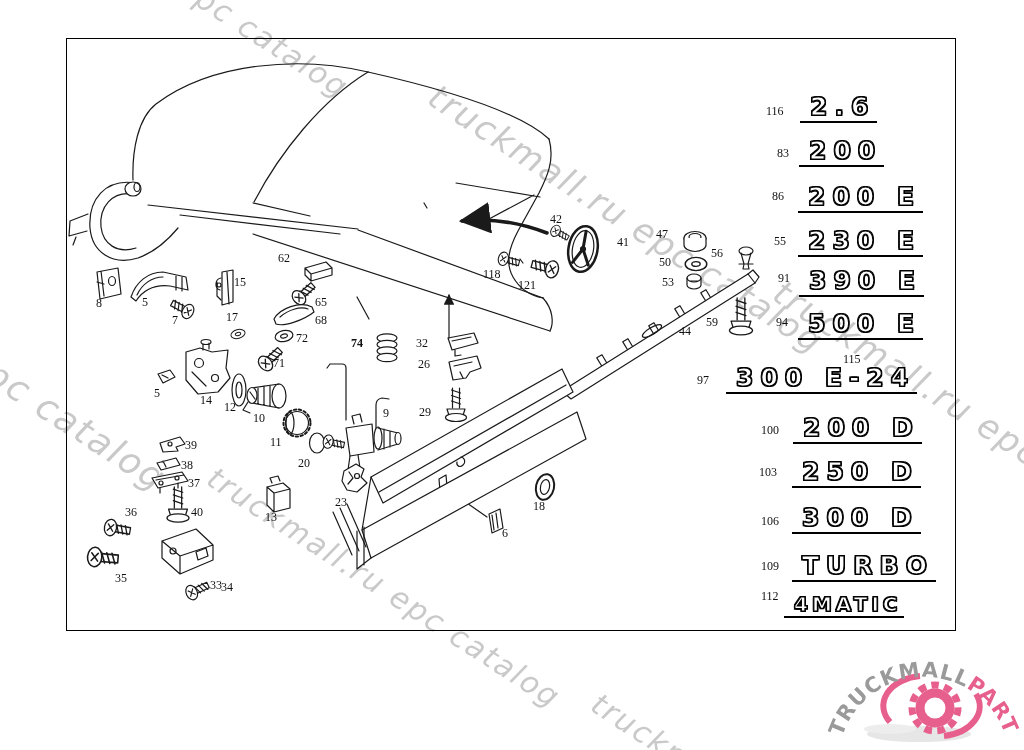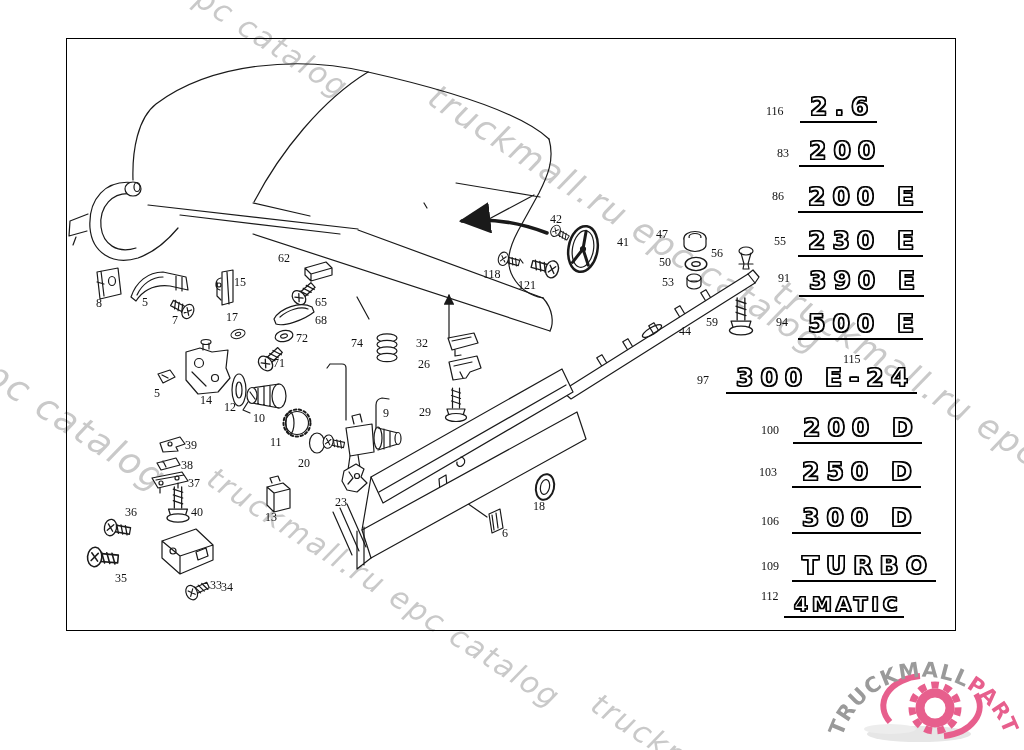--- a/index.html
+++ b/index.html
@@ -211,21 +211,21 @@
 <div id="labels-layer">
     <div class="pl" style="left: 96px; top: 296px;">8</div>
     <div class="pl" style="left: 142px; top: 295px;">5</div>
     <div class="pl" style="left: 172px; top: 313px;">7</div>
     <div class="pl" style="left: 234px; top: 275px;">15</div>
     <div class="pl" style="left: 226px; top: 310px;">17</div>
     <div class="pl" style="left: 278px; top: 251px;">62</div>
     <div class="pl" style="left: 315px; top: 295px;">65</div>
     <div class="pl" style="left: 315px; top: 313px;">68</div>
     <div class="pl" style="left: 296px; top: 331px;">72</div>
-    <div class="pl" style="left: 351px; top: 336px;">74</div>
+    <div class="pl" style="left: 351px; top: 336px; font-weight: bold;">74</div>
     <div class="pl" style="left: 273px; top: 356px;">71</div>
     <div class="pl" style="left: 154px; top: 386px;">5</div>
     <div class="pl" style="left: 200px; top: 393px;">14</div>
     <div class="pl" style="left: 224px; top: 400px;">12</div>
     <div class="pl" style="left: 253px; top: 411px;">10</div>
     <div class="pl" style="left: 270px; top: 435px;">11</div>
     <div class="pl" style="left: 298px; top: 456px;">20</div>
     <div class="pl" style="left: 383px; top: 406px;">9</div>
     <div class="pl" style="left: 185px; top: 438px;">39</div>
     <div class="pl" style="left: 181px; top: 458px;">38</div>

